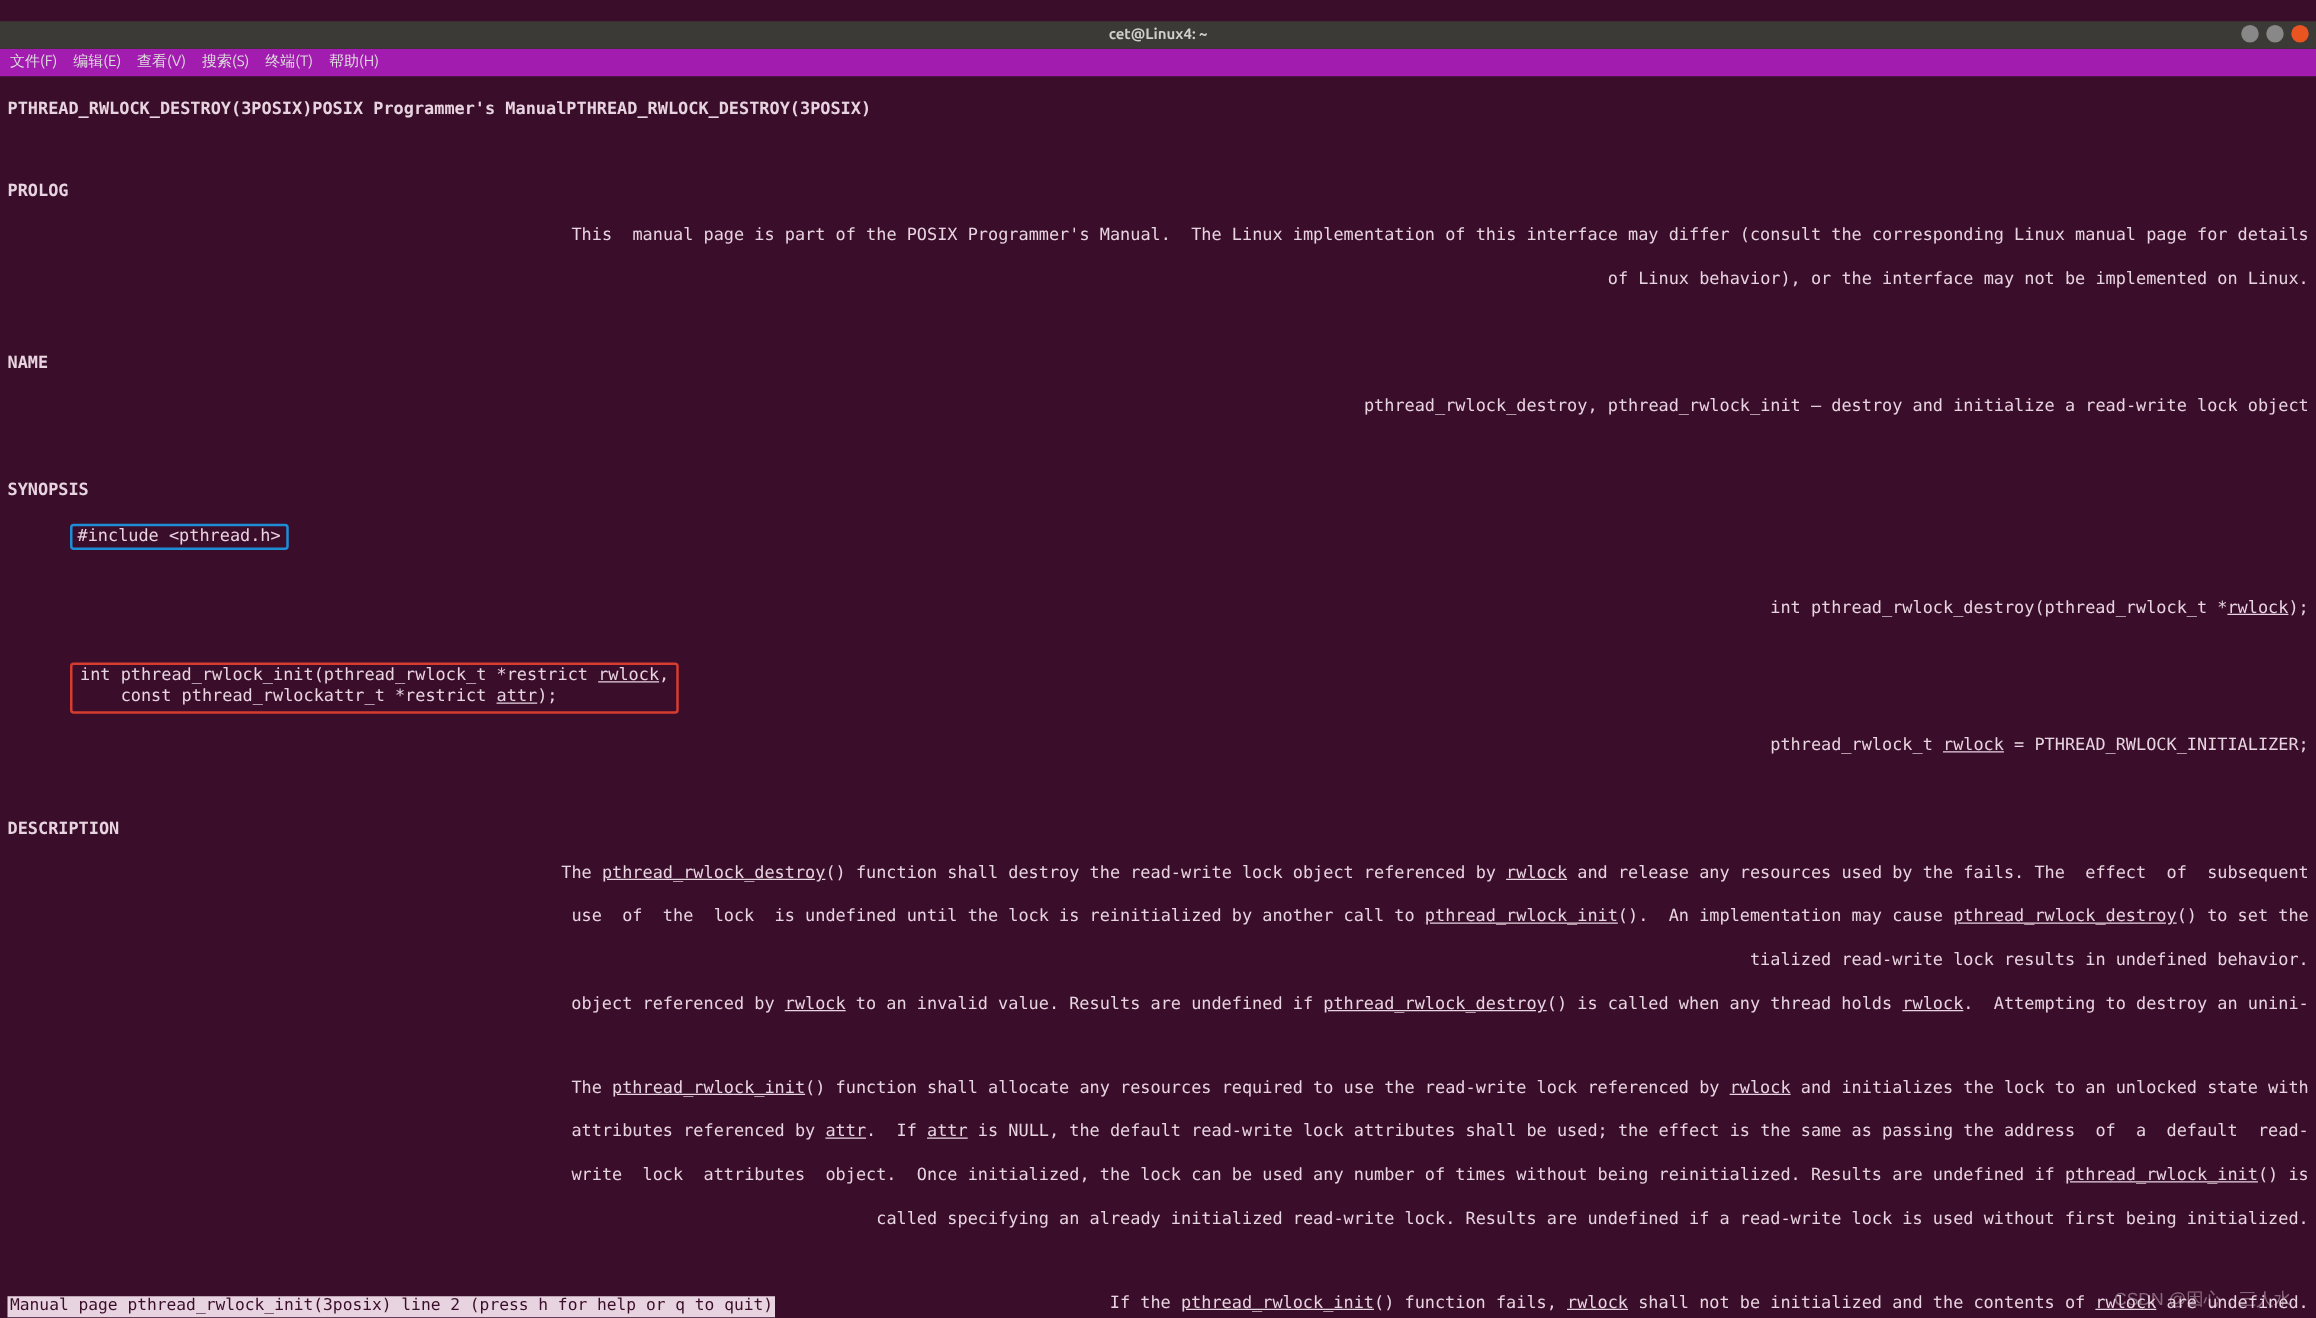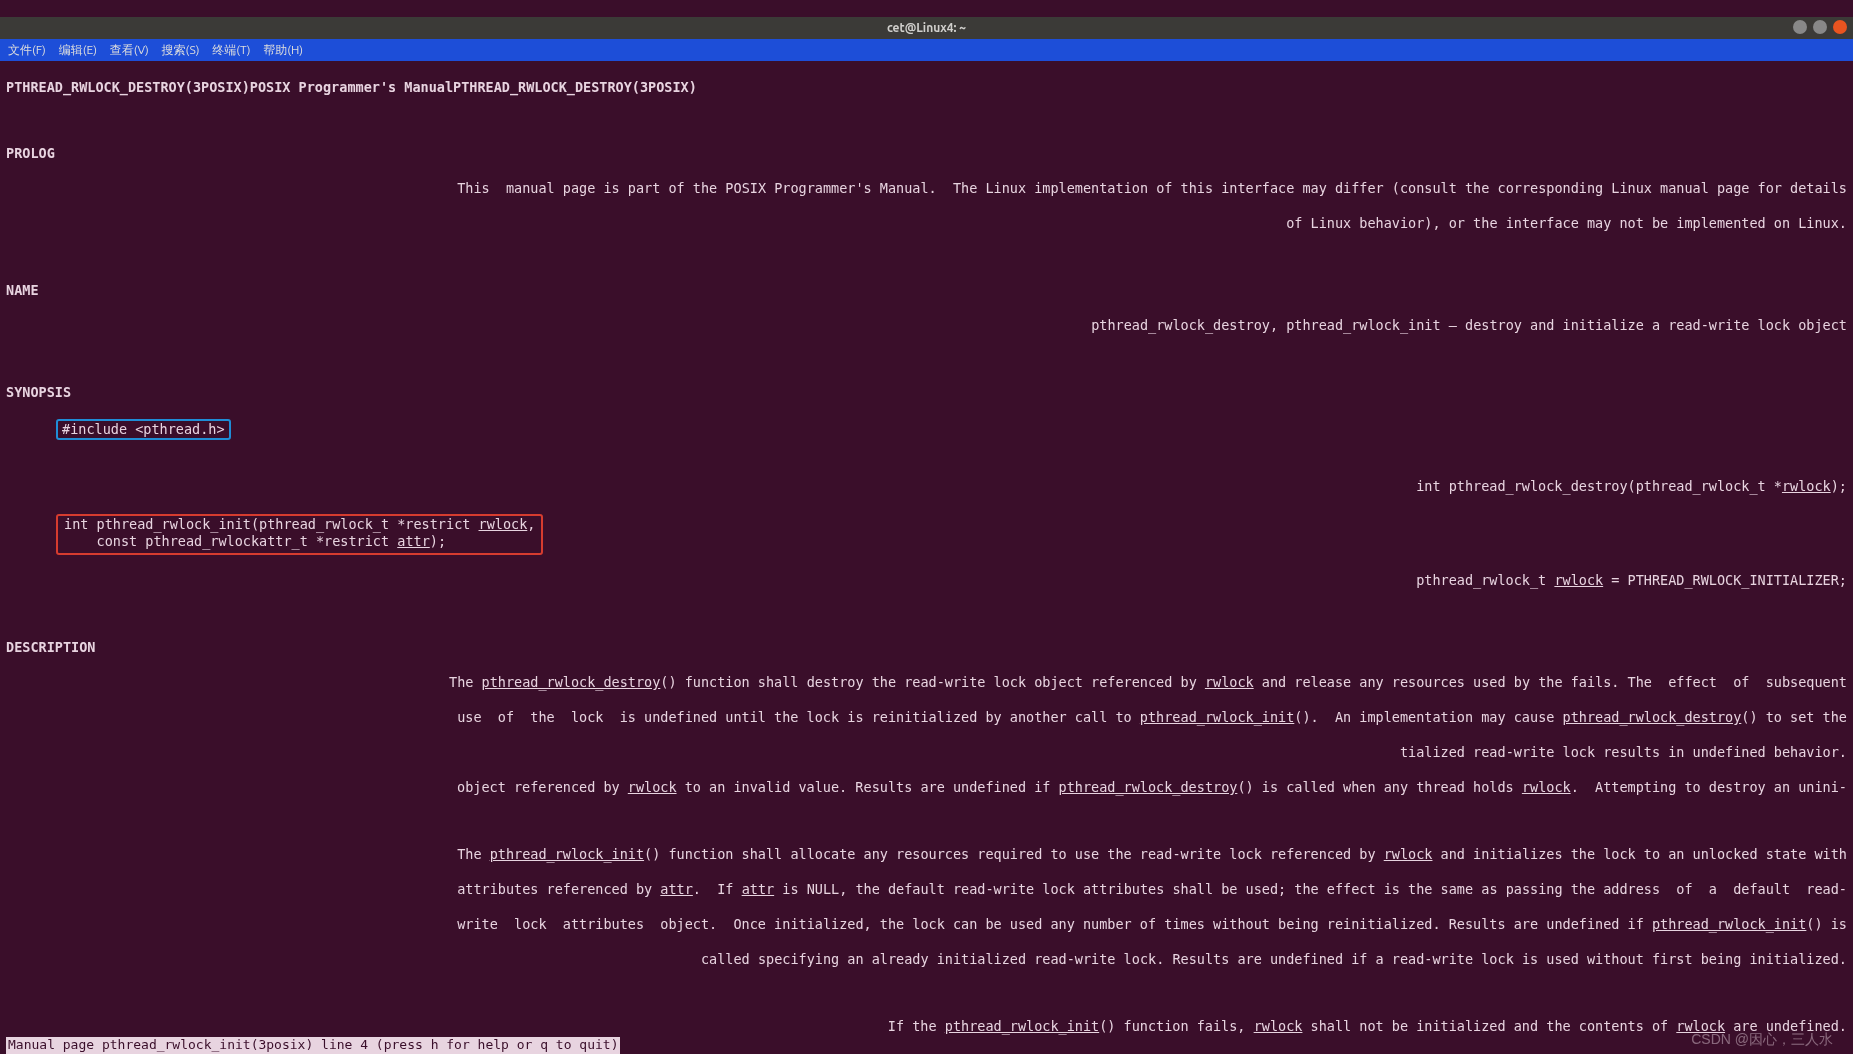--- a/index.html
+++ b/index.html
@@ -31,21 +31,21 @@
     right: 6px;
     top: 3px;
     display: flex;
     gap: 6px;
   }
   .wctl { width: 14px; height: 14px; border-radius: 50%; }
   .wmin { background: #888; }
   .wmax { background: #888; }
   .wclose { background: #e95420; }
   .menubar {
-    background: #1d4ed8;
+    background: #a21caf;
     height: 22px;
     line-height: 22px;
     color: #ddd;
     font-family: "Ubuntu", sans-serif;
     font-size: 12px;
     padding-left: 8px;
   }
   .menubar span { margin-right: 10px; }
   .manpage {
     padding: 0 6px;
@@ -62,20 +62,21 @@
     border-radius: 3px;
     padding: 0 4px;
     margin-left: 50px;
   }
   .box-red {
     display: inline-block;
     border: 2px solid #d63c2f;
     border-radius: 3px;
     padding: 0 6px 2px 6px;
     margin-left: 50px;
+    margin-top: 16px;
   }
   .statusbar {
     position: absolute;
     bottom: 0;
     left: 6px;
     background: #e8d4e0;
     color: #3a0e2a;
     padding: 0 2px;
   }
   .watermark {
@@ -153,14 +154,14 @@
 
 
 
 
 
 
 
 
 </div>
 
-<div class="statusbar"> Manual page pthread_rwlock_init(3posix) line 4 (press h for help or q to quit)</div>
+<div class="statusbar"> Manual page pthread_rwlock_init(3posix) line 2 (press h for help or q to quit)</div>
 <div class="watermark">CSDN @因心，三人水</div>
 
 </body></html>

